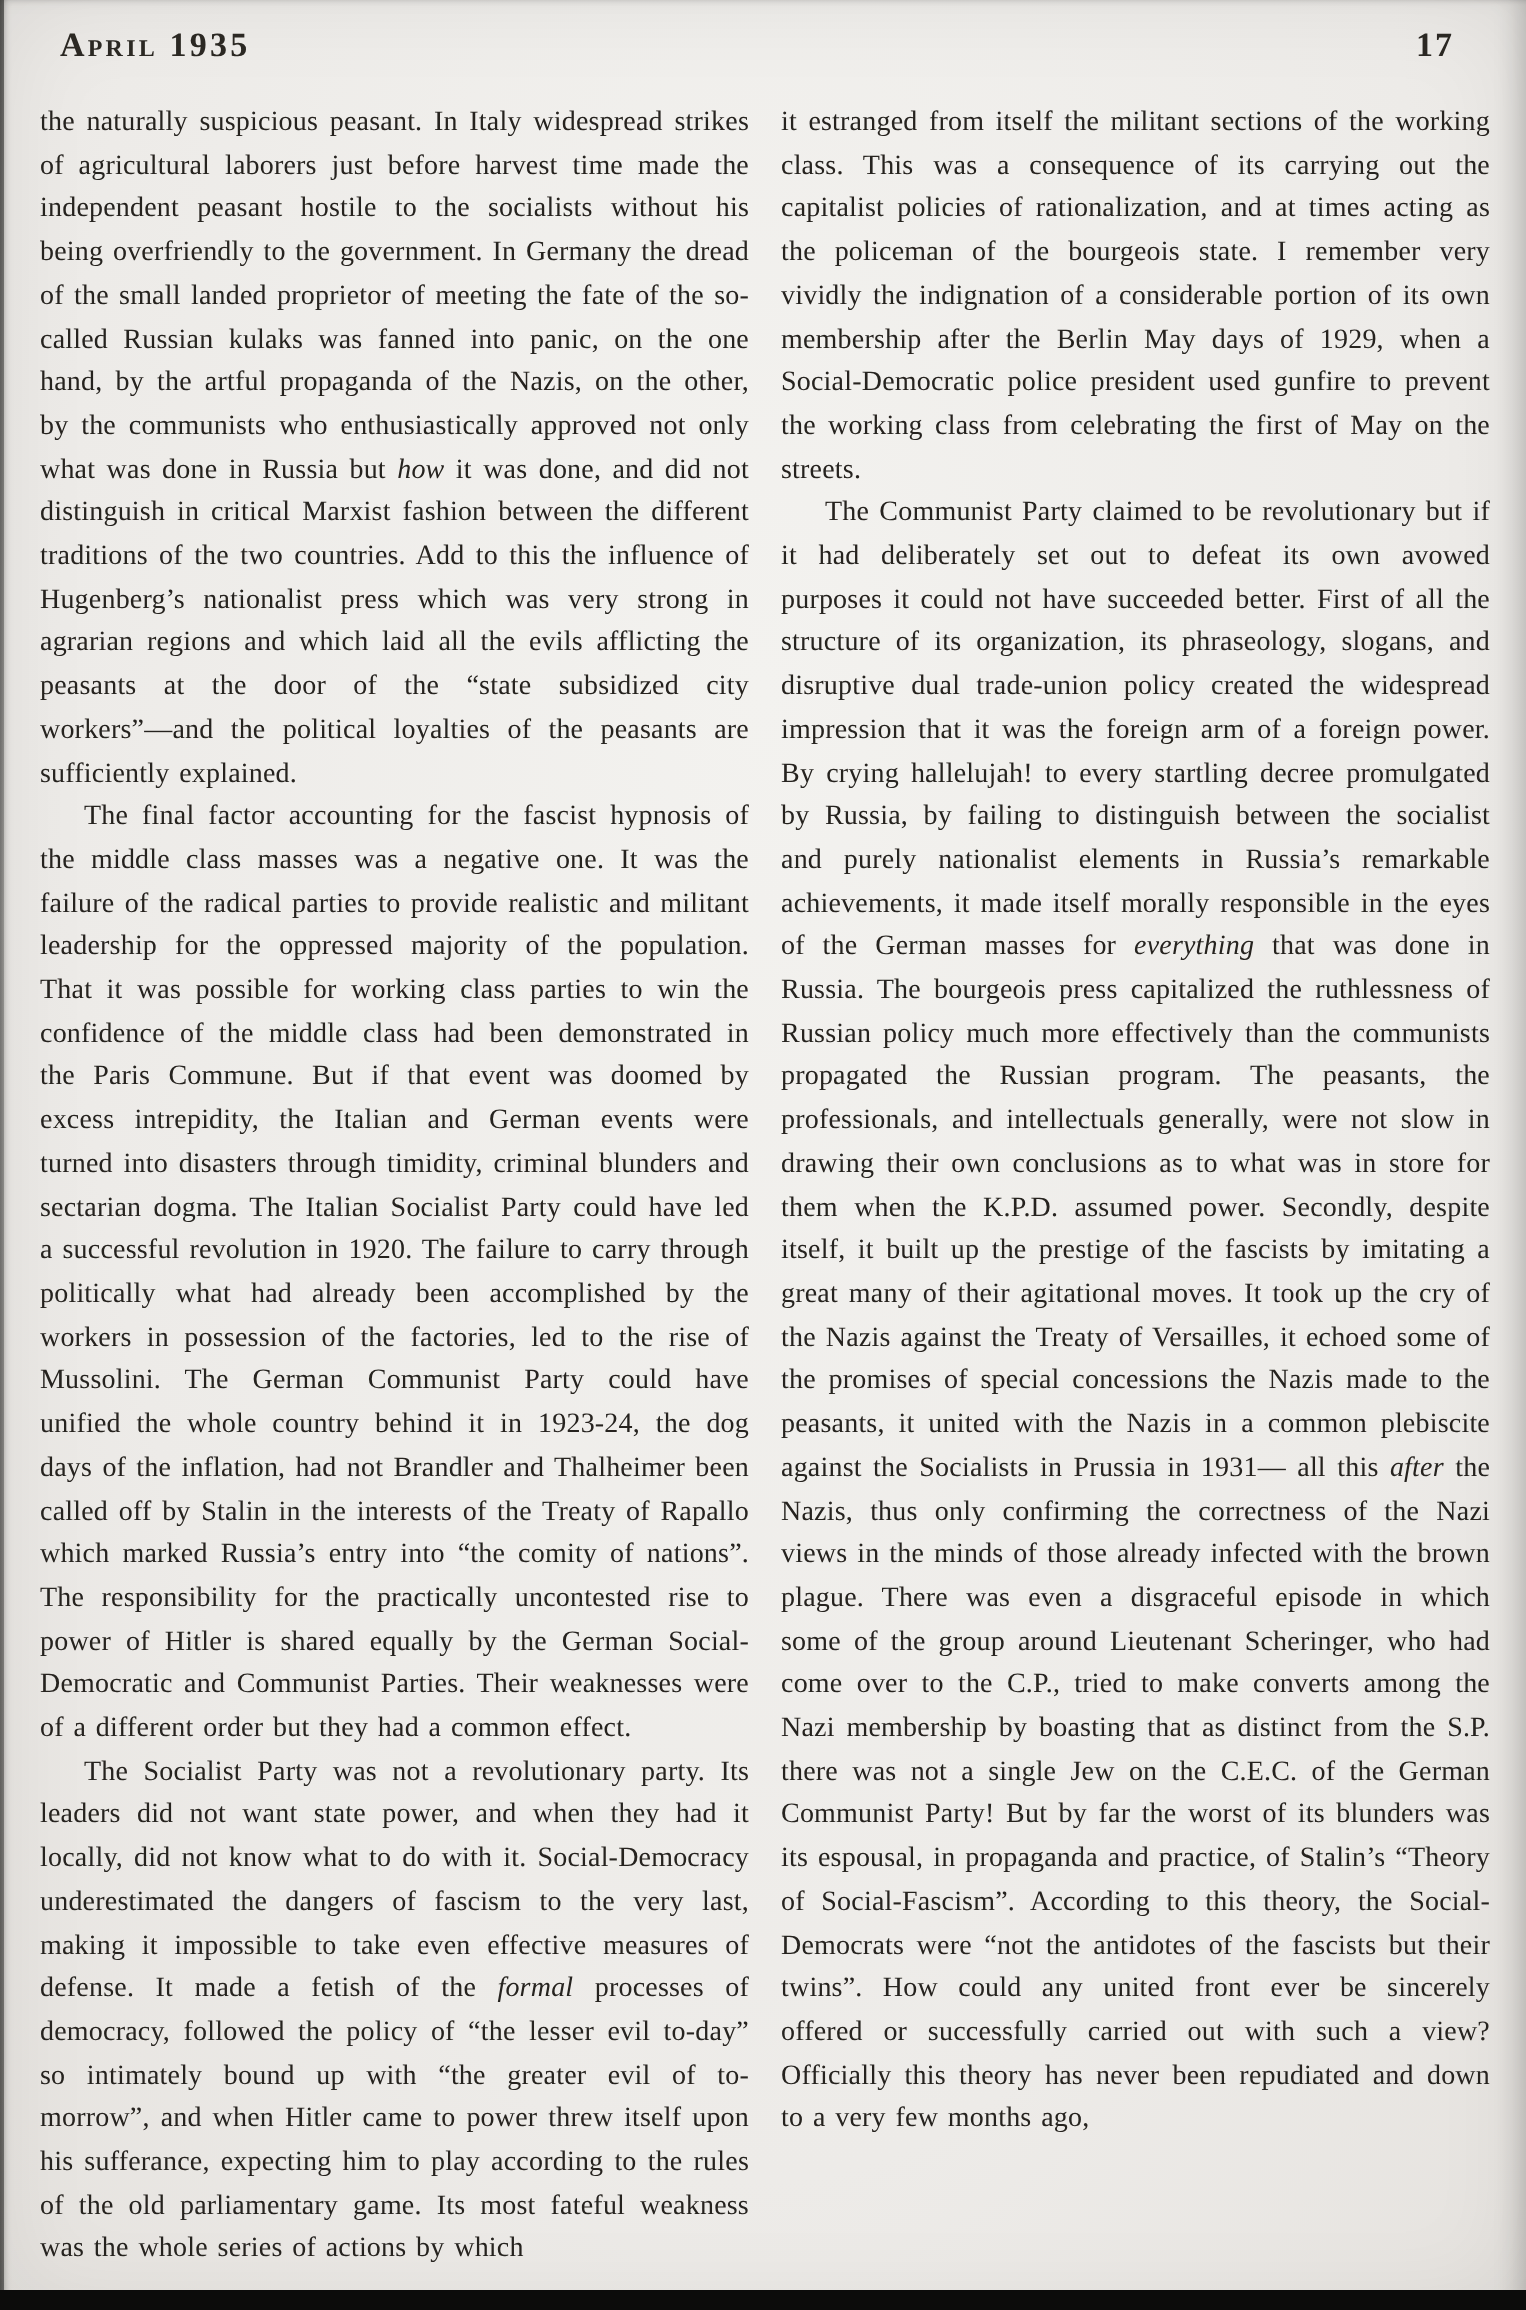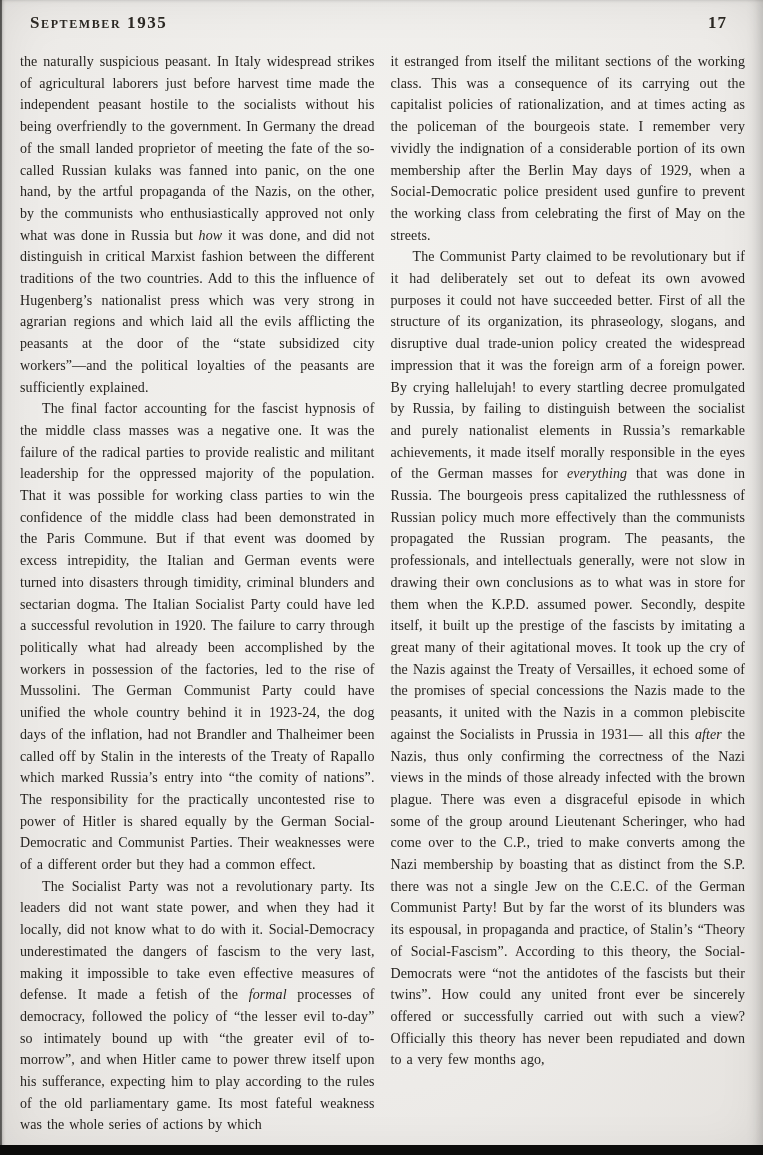--- a/index.html
+++ b/index.html
@@ -67,21 +67,21 @@
     left: 0; top: 0; bottom: 0;
     width: 2px;
     background: linear-gradient(to bottom, rgba(20,20,18,0.55), rgba(20,20,18,0.25) 40%, rgba(20,20,18,0.5));
   }
 </style>
 </head>
 <body>
 
 <div class="page">
   <div class="page-header">
-    <span class="issue-date">September 1935</span>
+    <span class="issue-date">April 1935</span>
     <span class="page-number">17</span>
   </div>
   <div class="columns">
     <div class="column">
         <p class="para"><span>the naturally suspicious peasant.  In Italy widespread strikes of agricultural laborers just before harvest time made the independent peasant hostile to the socialists without his being overfriendly to the government.  In Germany the dread of the small landed proprietor of meeting the fate of the so-called Russian kulaks was fanned into panic, on the one hand, by the artful propaganda of the Nazis, on the other, by the communists who enthusiastically approved not only what was done in Russia but </span><i>how</i><span> it was done, and did not distinguish in critical Marxist fashion between the different traditions of the two countries.  Add to this the influence of Hugenberg’s nationalist press which was very strong in agrarian regions and which laid all the evils afflicting the peasants at the door of the “state subsidized city workers”—and the political loyalties of the peasants are sufficiently explained.</span></p>
         <p class="para indent"><span>The final factor accounting for the fascist hypnosis of the middle class masses was a negative one.  It was the failure of the radical parties to provide realistic and militant leadership for the oppressed majority of the population.  That it was possible for working class parties to win the confidence of the middle class had been demonstrated in the Paris Commune.  But if that event was doomed by excess intrepidity, the Italian and German events were turned into disasters through timidity, criminal blunders and sectarian dogma.  The Italian Socialist Party could have led a successful revolution in 1920.  The failure to carry through politically what had already been accomplished by the workers in possession of the factories, led to the rise of Mussolini.  The German Communist Party could have unified the whole country behind it in 1923-24, the dog days of the inflation, had not Brandler and Thalheimer been called off by Stalin in the interests of the Treaty of Rapallo which marked Russia’s entry into “the comity of nations”.  The responsibility for the practically uncontested rise to power of Hitler is shared equally by the German Social-Democratic and Communist Parties. Their weaknesses were of a different order but they had a common effect.</span></p>
         <p class="para indent"><span>The Socialist Party was not a revolutionary party.  Its leaders did not want state power, and when they had it locally, did not know what to do with it.  Social-Democracy underestimated the dangers of fascism to the very last, making it impossible to take even effective measures of defense.  It made a fetish of the </span><i>formal</i><span> processes of democracy, followed the policy of “the lesser evil to-day” so intimately bound up with “the greater evil of to-morrow”, and when Hitler came to power threw itself upon his sufferance, expecting him to play according to the rules of the old parliamentary game.  Its most fateful weakness was the whole series of actions by which</span></p>
       </div>
     <div class="column">
         <p class="para"><span>it estranged from itself the militant sections of the working class.  This was a consequence of its carrying out the capitalist policies of rationalization, and at times acting as the policeman of the bourgeois state.  I remember very vividly the indignation of a considerable portion of its own membership after the Berlin May days of 1929, when a Social-Democratic police president used gunfire to prevent the working class from celebrating the first of May on the streets.</span></p>

